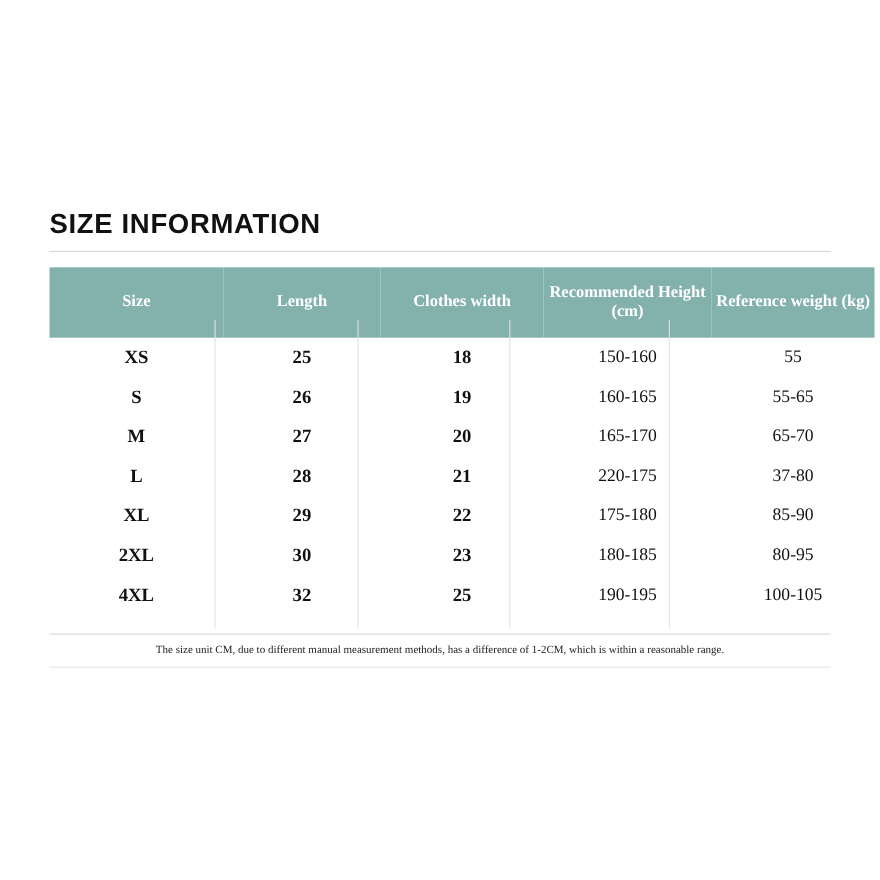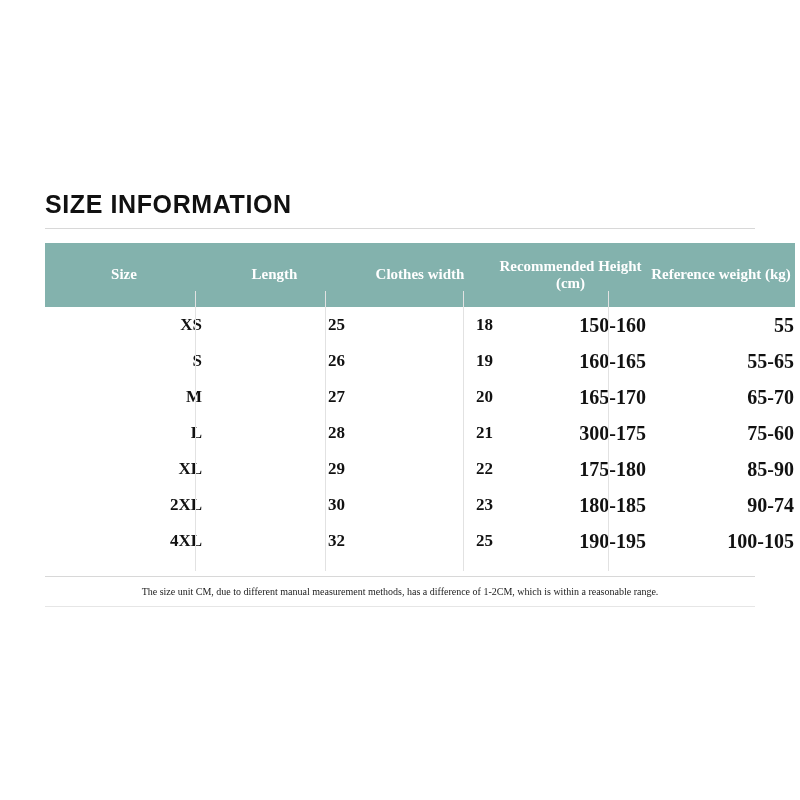--- a/index.html
+++ b/index.html
@@ -66,37 +66,37 @@
     height: 48px;
     font-family: "Liberation Serif", serif;
   }
   table.size-table th.col-size { width: 150px; }
   table.size-table th.col-length { width: 135px; }
   table.size-table th.col-clothes { width: 140px; }
   table.size-table th.col-height { width: 145px; }
   table.size-table th.col-weight { width: 140px; margin-left: 12px; }
 
   table.size-table td {
-    text-align: right;
+    text-align: center;
     vertical-align: middle;
     height: 34px;
     color: #111111;
     font-size: 16px;
     font-family: "Liberation Serif", serif;
   }
   table.size-table td.c-size,
   table.size-table td.c-length,
   table.size-table td.c-clothes {
     font-weight: bold;
     font-size: 17px;
   }
   table.size-table td.c-height,
   table.size-table td.c-weight {
-    font-weight: bold;
-    font-size: 20px;
+    font-weight: normal;
+    font-size: 16px;
   }
   table.size-table tbody tr td {
     border: 0;
   }
   
   .vline {
     position: absolute;
     width: 1px;
     background: #e2e2e2;
     top: 291px;
@@ -172,36 +172,36 @@
           <td class="c-size">M</td>
           <td class="c-length">27</td>
           <td class="c-clothes">20</td>
           <td class="c-height">165-170</td>
           <td class="c-weight">65-70</td>
         </tr>
         <tr>
           <td class="c-size">L</td>
           <td class="c-length">28</td>
           <td class="c-clothes">21</td>
-          <td class="c-height">300-175</td>
-          <td class="c-weight">75-60</td>
+          <td class="c-height">220-175</td>
+          <td class="c-weight">37-80</td>
         </tr>
         <tr>
           <td class="c-size">XL</td>
           <td class="c-length">29</td>
           <td class="c-clothes">22</td>
           <td class="c-height">175-180</td>
           <td class="c-weight">85-90</td>
         </tr>
         <tr>
           <td class="c-size">2XL</td>
           <td class="c-length">30</td>
           <td class="c-clothes">23</td>
           <td class="c-height">180-185</td>
-          <td class="c-weight">90-74</td>
+          <td class="c-weight">80-95</td>
         </tr>
         <tr>
           <td class="c-size">4XL</td>
           <td class="c-length">32</td>
           <td class="c-clothes">25</td>
           <td class="c-height">190-195</td>
           <td class="c-weight">100-105</td>
         </tr>
       </tbody>
     </table>

